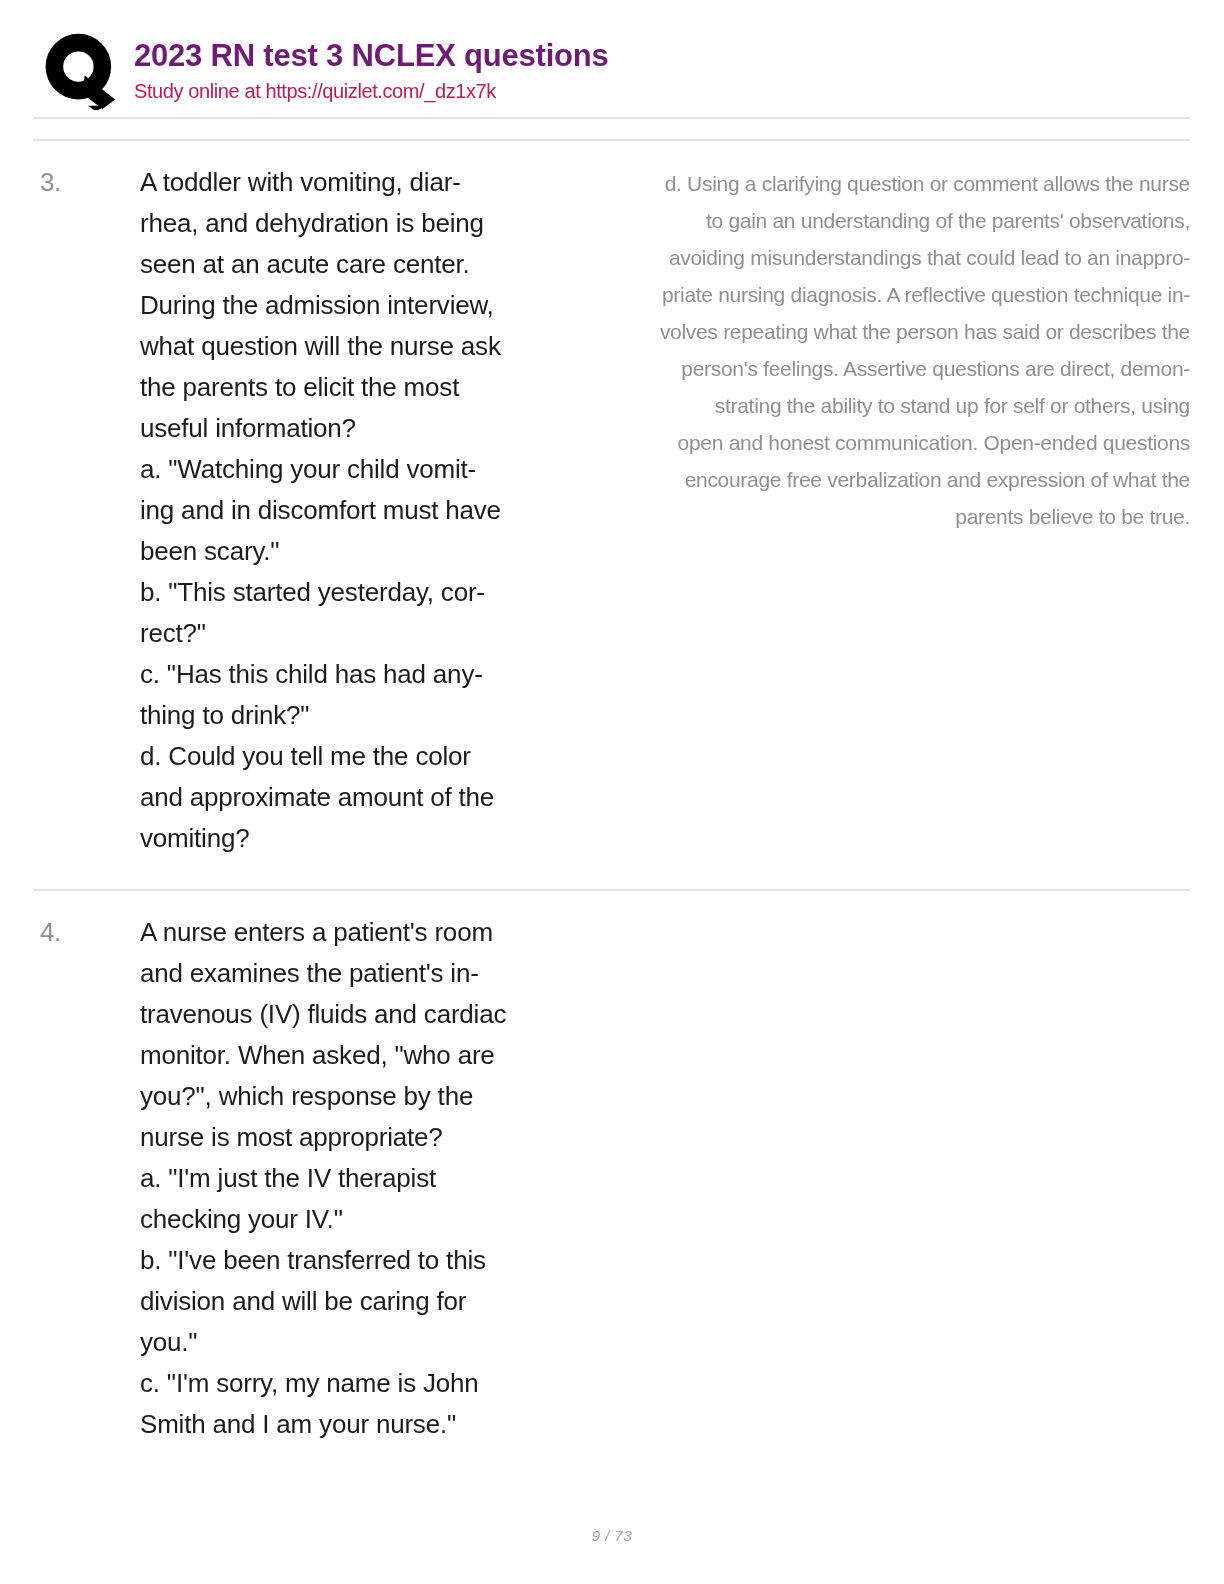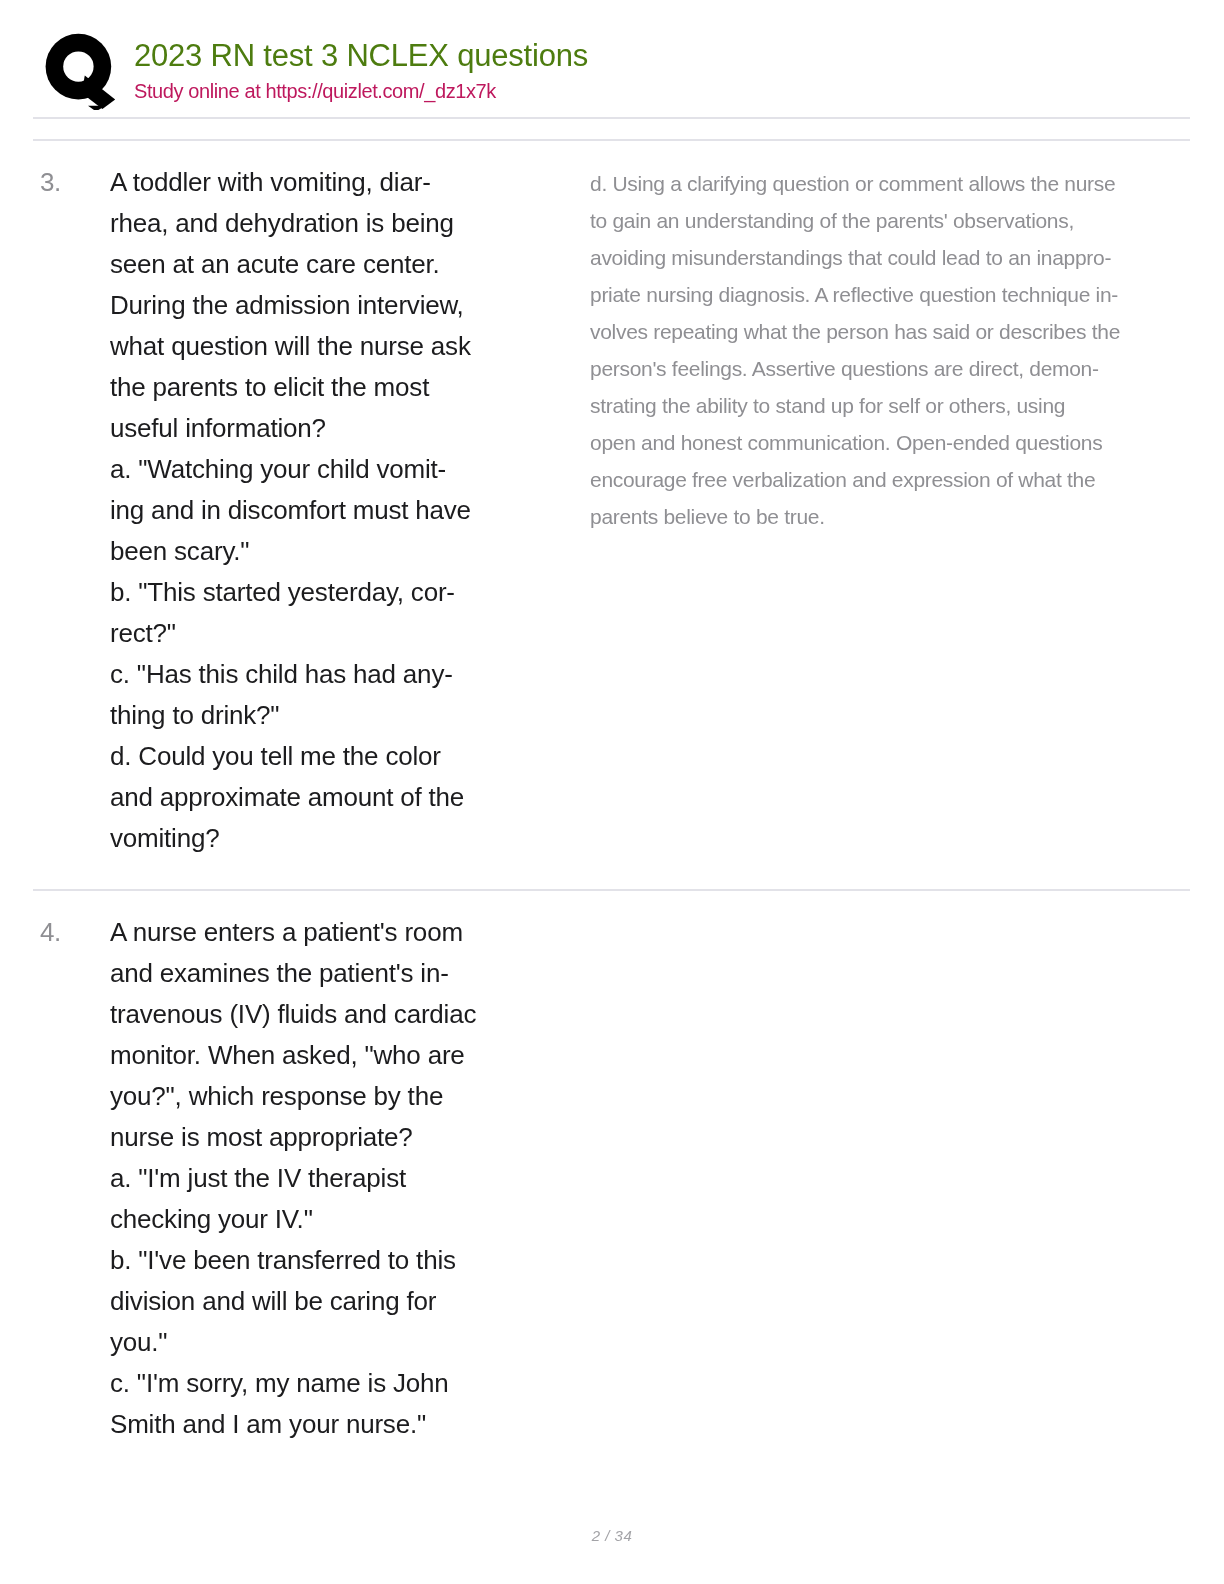--- a/index.html
+++ b/index.html
@@ -24,22 +24,22 @@
   }
   .logo {
     width: 80px;
     height: 82px;
     flex: 0 0 auto;
     margin-right: 14px;
   }
   .header-text { padding-top: 10px; }
   .doc-title {
     font-size: 31px;
-    font-weight: 400;
-    color: #4d7c0f;
+    font-weight: 700;
+    color: #701a75;
     letter-spacing: -0.2px;
     line-height: 1.15;
   }
   .doc-subtitle {
     margin-top: 6px;
     font-size: 20px;
     font-weight: 300;
     color: #be185d;
     letter-spacing: -0.4px;
   }
@@ -75,29 +75,31 @@
     letter-spacing: -0.5px;
     line-height: 41px;
   }
   .q-text {
     white-space: pre-line;
     font-size: 26px;
     font-weight: 400;
     color: #1c1c1e;
     letter-spacing: -0.2px;
     line-height: 41px;
+    margin-left: 30px;
   }
   .a-text {
     white-space: pre-line;
     padding-top: 3px;
     font-size: 21px;
     font-weight: 300;
     color: #8f8f93;
     letter-spacing: -0.3px;
     line-height: 37px;
+    text-align: right;
   }
 
   
   .footer {
     position: absolute;
     top: 1527px;
     left: 0;
     width: 100%;
     text-align: center;
   }
@@ -176,16 +178,16 @@
 b. "I've been transferred to this
 division and will be caring for
 you."
 c. "I'm sorry, my name is John
 Smith and I am your nurse."</div>
     </div>
 
   </div>
 
   <div class="footer">
-    <span class="page-indicator">2 / 34</span>
+    <span class="page-indicator">9 / 73</span>
   </div>
 
 </div>
 
 </body></html>

